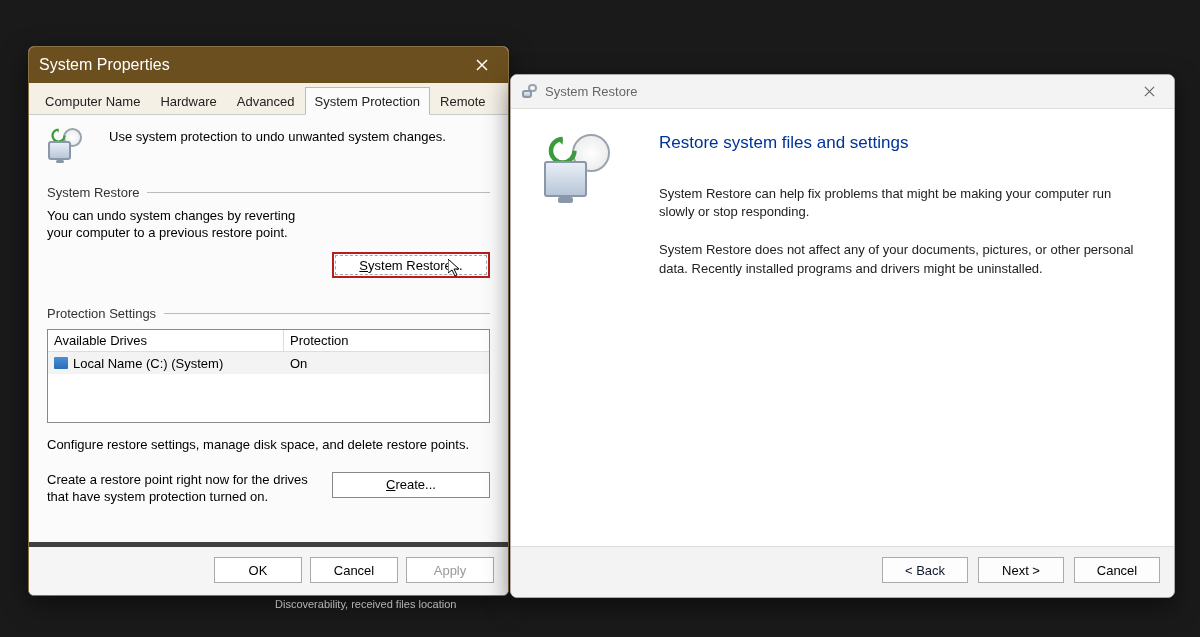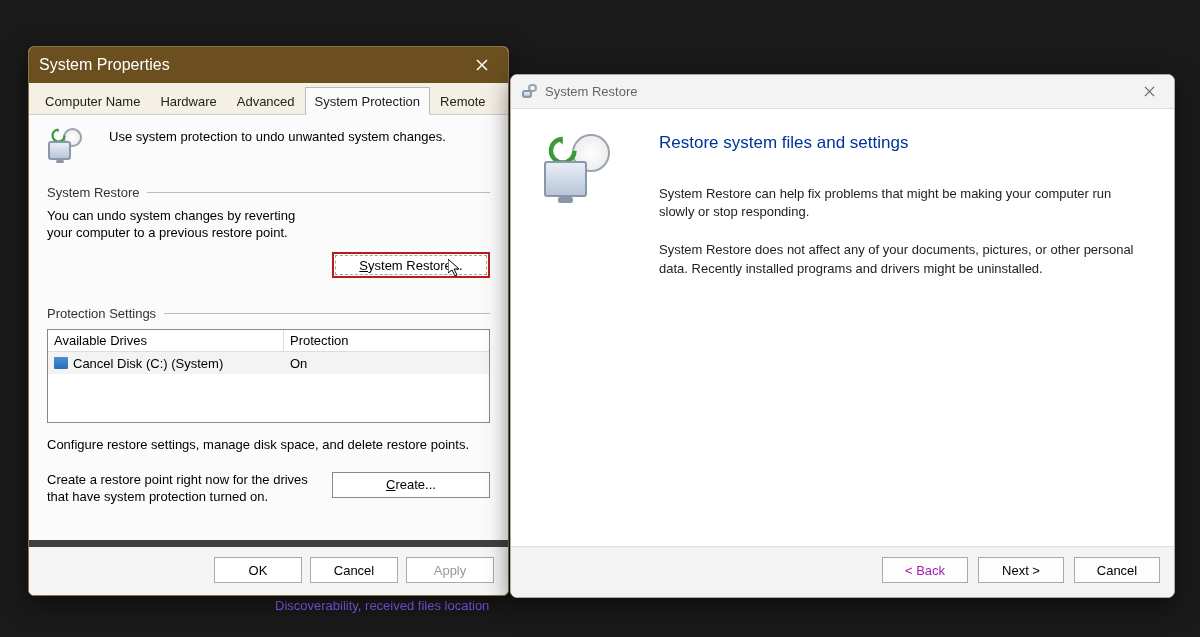--- a/index.html
+++ b/index.html
@@ -8,22 +8,22 @@
   background: #1a1a1a;
   font-family: "Segoe UI", Tahoma, sans-serif;
   font-size: 13px;
   color: #000;
   position: relative;
   overflow: hidden;
 }
 .bg-text {
   position: absolute;
   left: 275px; top: 598px;
-  color: #8b5cf6;
-  font-size: 13px;
+  color: #e5e5e5;
+  font-size: 11px;
 }
 
 
 .sysprop {
   position: absolute;
   left: 28px; top: 46px;
   width: 481px; height: 550px;
   background: #fbfbfb;
   border: 1px solid #8a7144;
   border-radius: 6px;
@@ -150,21 +150,21 @@
   align-items: flex-start;
   margin-bottom: 18px;
 }
 .action-row .desc { flex: 1; line-height: 1.3; }
 
 .footer-btns {
   display: flex;
   justify-content: flex-end;
   gap: 8px;
   padding: 10px 14px 12px 14px;
-  border-top: 7px solid #404040;
+  border-top: 5px solid #404040;
   background: #f5f5f5;
 }
 .footer-btns button {
   width: 88px; height: 26px;
   border: 1px solid #aaa;
   background: #fff;
   font-size: 13px;
   cursor: pointer;
 }
 .footer-btns button.disabled { color: #999; }
@@ -237,21 +237,21 @@
   border-top: 1px solid #ddd;
   background: #f3f3f3;
 }
 .restore .footer button {
   width: 86px; height: 26px;
   border: 1px solid #aaa;
   background: #fdfdfd;
   font-size: 13px;
   cursor: pointer;
 }
-.restore .footer button.disabled { color: #a21caf; }
+.restore .footer button.disabled { color: #0f172a; }
 
 
 .restore-icon {
   position: relative;
   width: 70px; height: 70px;
 }
 .restore-icon.small { width: 36px; height: 36px; }
 .restore-icon .monitor {
   position: absolute; left: 4%; bottom: 8%;
   width: 62%; height: 52%;
@@ -336,21 +336,21 @@
       <div class="line"></div>
     </div>
     <div class="drives-table">
       <div class="thead">
         <div class="col1">Available Drives</div>
         <div class="col2">Protection</div>
       </div>
       <div class="trow">
         <div class="col1">
           <span class="drive-icon"></span>
-          <span>Cancel Disk (C:) (System)</span>
+          <span>Local Name (C:) (System)</span>
         </div>
         <div class="col2">On</div>
       </div>
     </div>
 
     <div class="action-row">
       <div class="desc">Configure restore settings, manage disk space, and delete restore points.</div>
     </div>
     <div class="action-row">
       <div class="desc">Create a restore point right now for the drives that have system protection turned on.</div>

